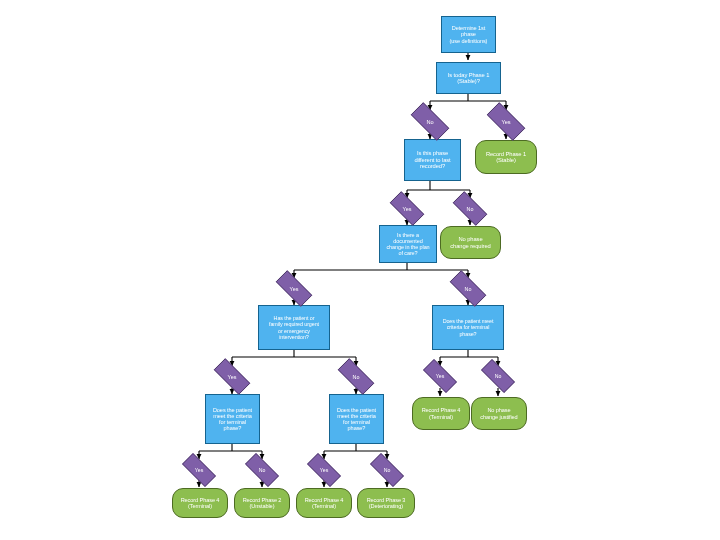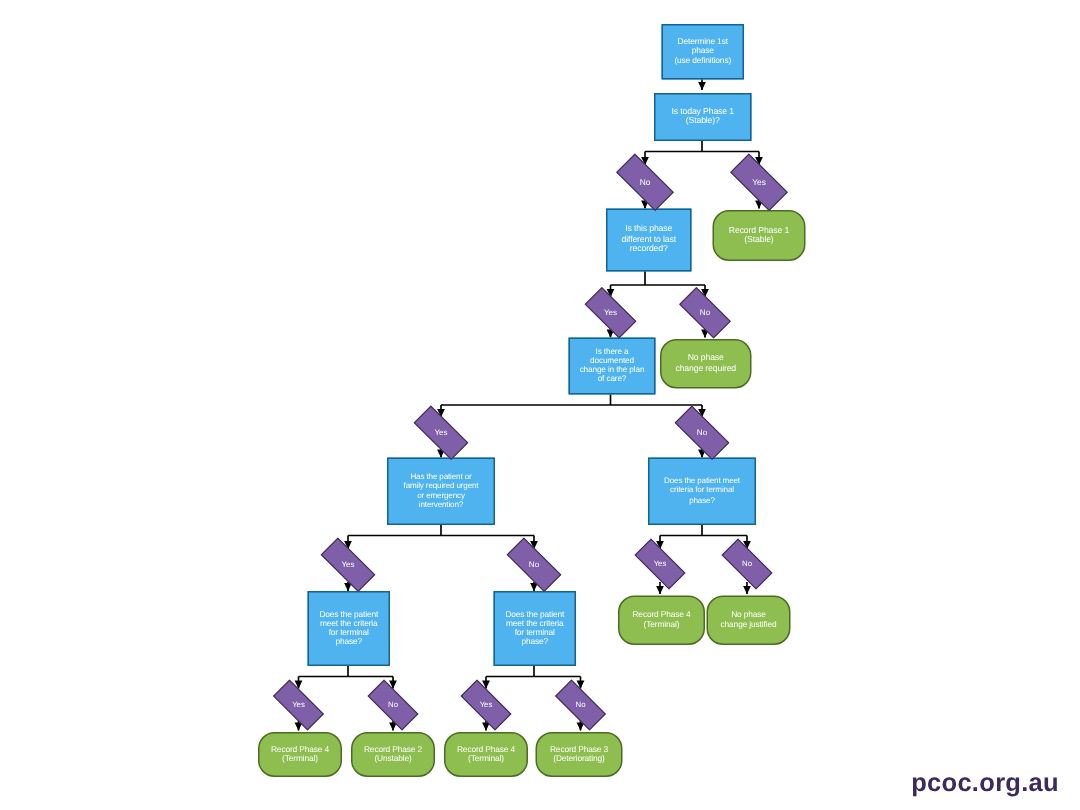--- a/index.html
+++ b/index.html
@@ -299,15 +299,14 @@
   <div class="diamond" style="left:301px; top:459px; width:46px; height:22px;">
     <div class="diamond-shape"></div>
     <div class="diamond-label" style="font-size:5.2px;">Yes</div>
   </div>
 
   <div class="diamond" style="left:364px; top:459px; width:46px; height:22px;">
     <div class="diamond-shape"></div>
     <div class="diamond-label" style="font-size:5.2px;">No</div>
   </div>
 
-  <div class="footer-url">pcoc.org.au</div>
 
 </div>
 
 </body></html>

